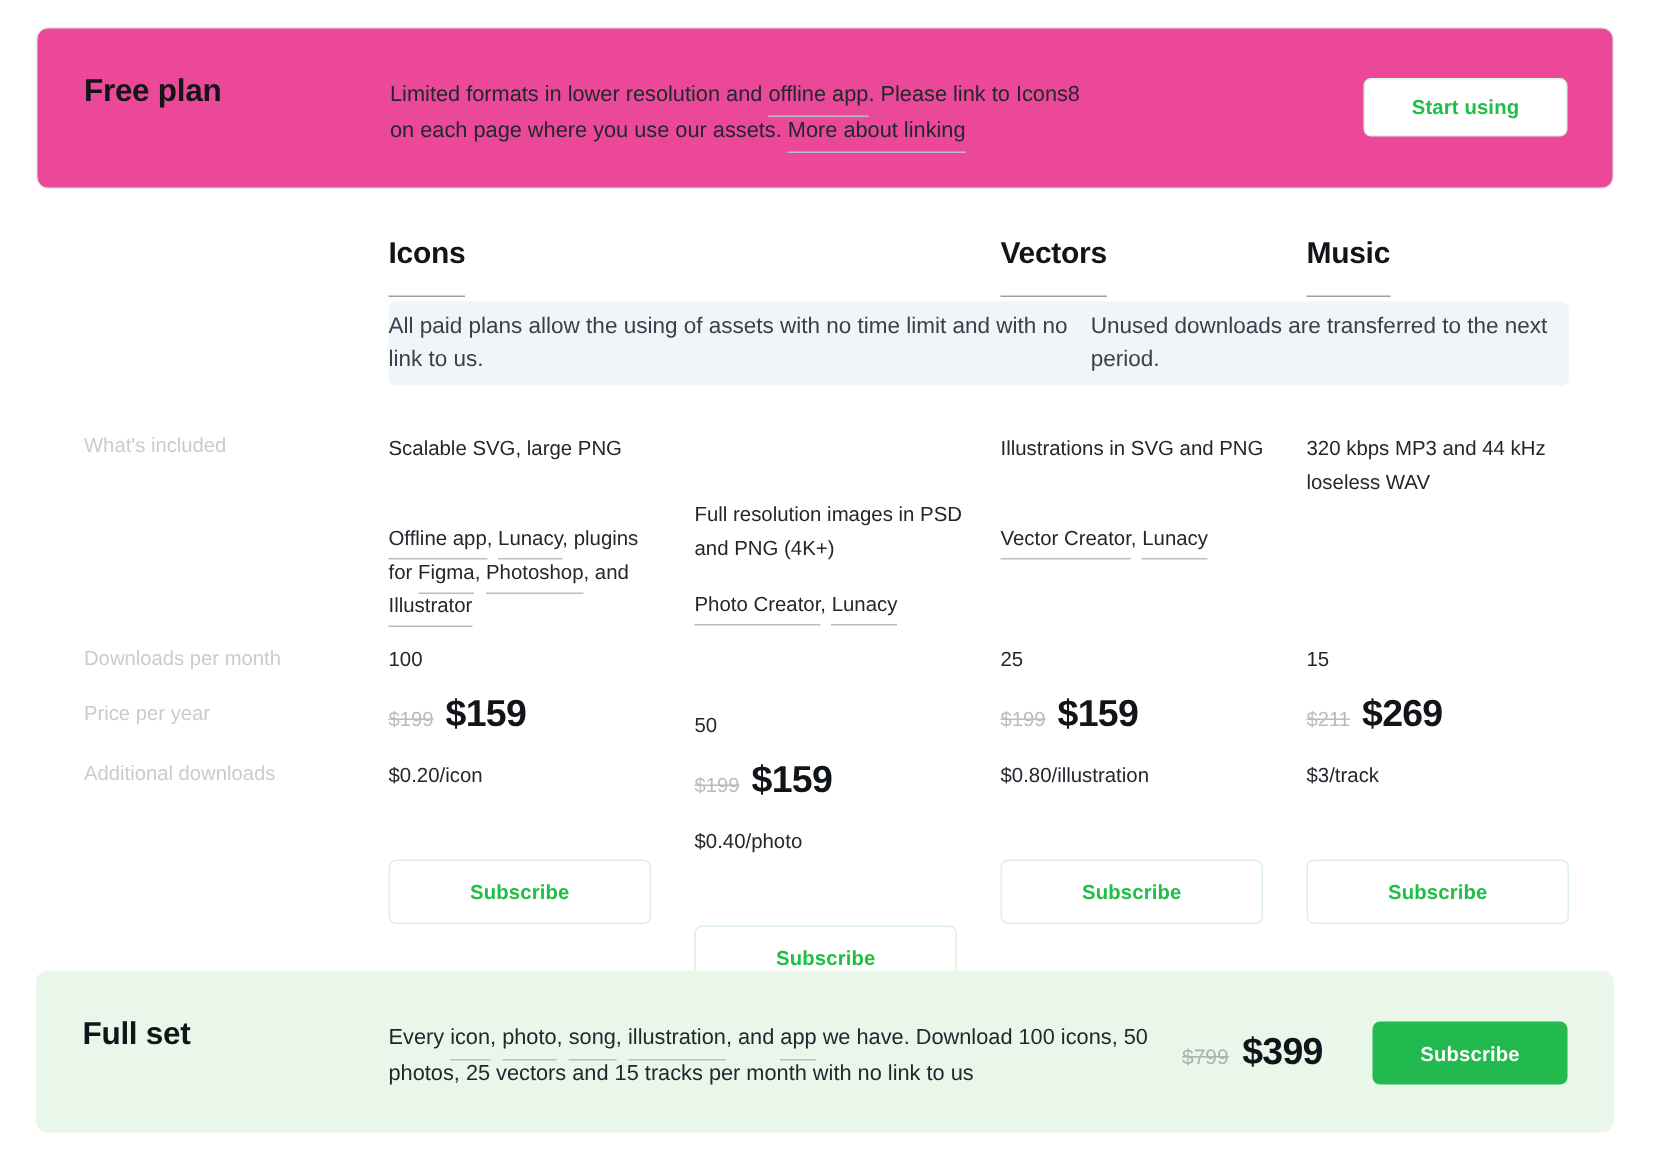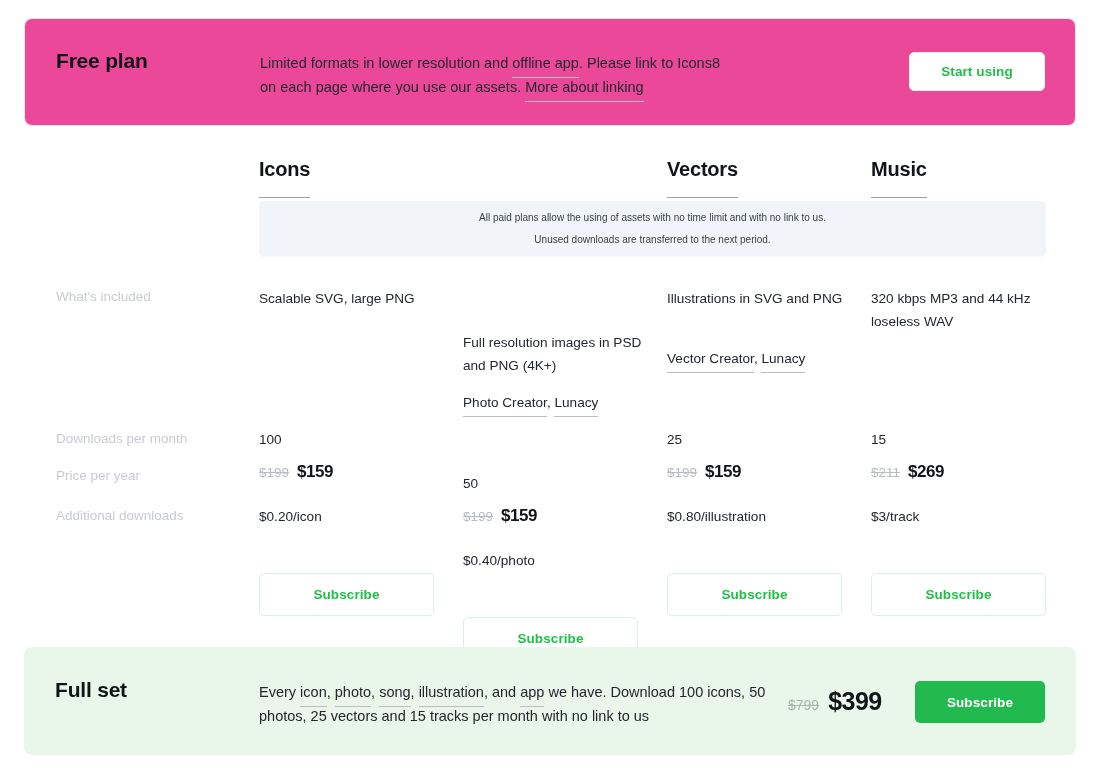--- a/index.html
+++ b/index.html
@@ -88,24 +88,24 @@
   .c4 { left: 871px; }
 
   
   .banner {
     position: absolute;
     left: 259px; top: 201px;
     width: 787px; height: 56px;
     background: #f1f4f8;
     border-radius: 5px;
     display: flex;
-    flex-direction: column;
+    flex-direction: row;
     align-items: center;
     justify-content: center;
-    font-size: 10px;
+    font-size: 15px;
     line-height: 22px;
     color: #3a4049;
   }
 
   
   .row-label {
     position: absolute;
     left: 56px;
     font-size: 13.5px;
     color: #c8ccd2;
@@ -137,21 +137,21 @@
     align-items: baseline;
     gap: 8px;
     white-space: nowrap;
   }
   .price .old {
     font-size: 13.5px;
     color: #b7bcc3;
     text-decoration: line-through;
   }
   .price .new {
-    font-size: 17px;
+    font-size: 25px;
     font-weight: 700;
     letter-spacing: -0.5px;
     color: #111418;
   }
 
   
   .sub-btn {
     position: absolute;
     top: 573px;
     width: 175px; height: 43px;
@@ -250,20 +250,21 @@
     <div>All paid plans allow the using of assets with no time limit and with no link to us.</div>
     <div>Unused downloads are transferred to the next period.</div>
   </div>
 
   <div class="row-label lbl-included">What's included</div>
   <div class="row-label lbl-downloads">Downloads per month</div>
   <div class="row-label lbl-price">Price per year</div>
   <div class="row-label lbl-addl">Additional downloads</div>
 
   <div class="cell feat-a c1">Scalable SVG, large PNG</div>
+  <div class="cell feat-b c1"><span class="lnk">Offline app</span>, <span class="lnk">Lunacy</span>, plugins for <span class="lnk">Figma</span>, <span class="lnk">Photoshop</span>, and <span class="lnk">Illustrator</span></div>
   <div class="cell dl c1">100</div>
   <div class="price c1">
     <span class="old">$199</span>
     <span class="new">$159</span>
   </div>
   <div class="cell addl c1">$0.20/icon</div>
   <button class="sub-btn c1">Subscribe</button>
 
   <div class="cell feat-a c2">Full resolution images in PSD and PNG (4K+)</div>
   <div class="cell feat-b c2"><span class="lnk">Photo Creator</span>, <span class="lnk">Lunacy</span></div>

